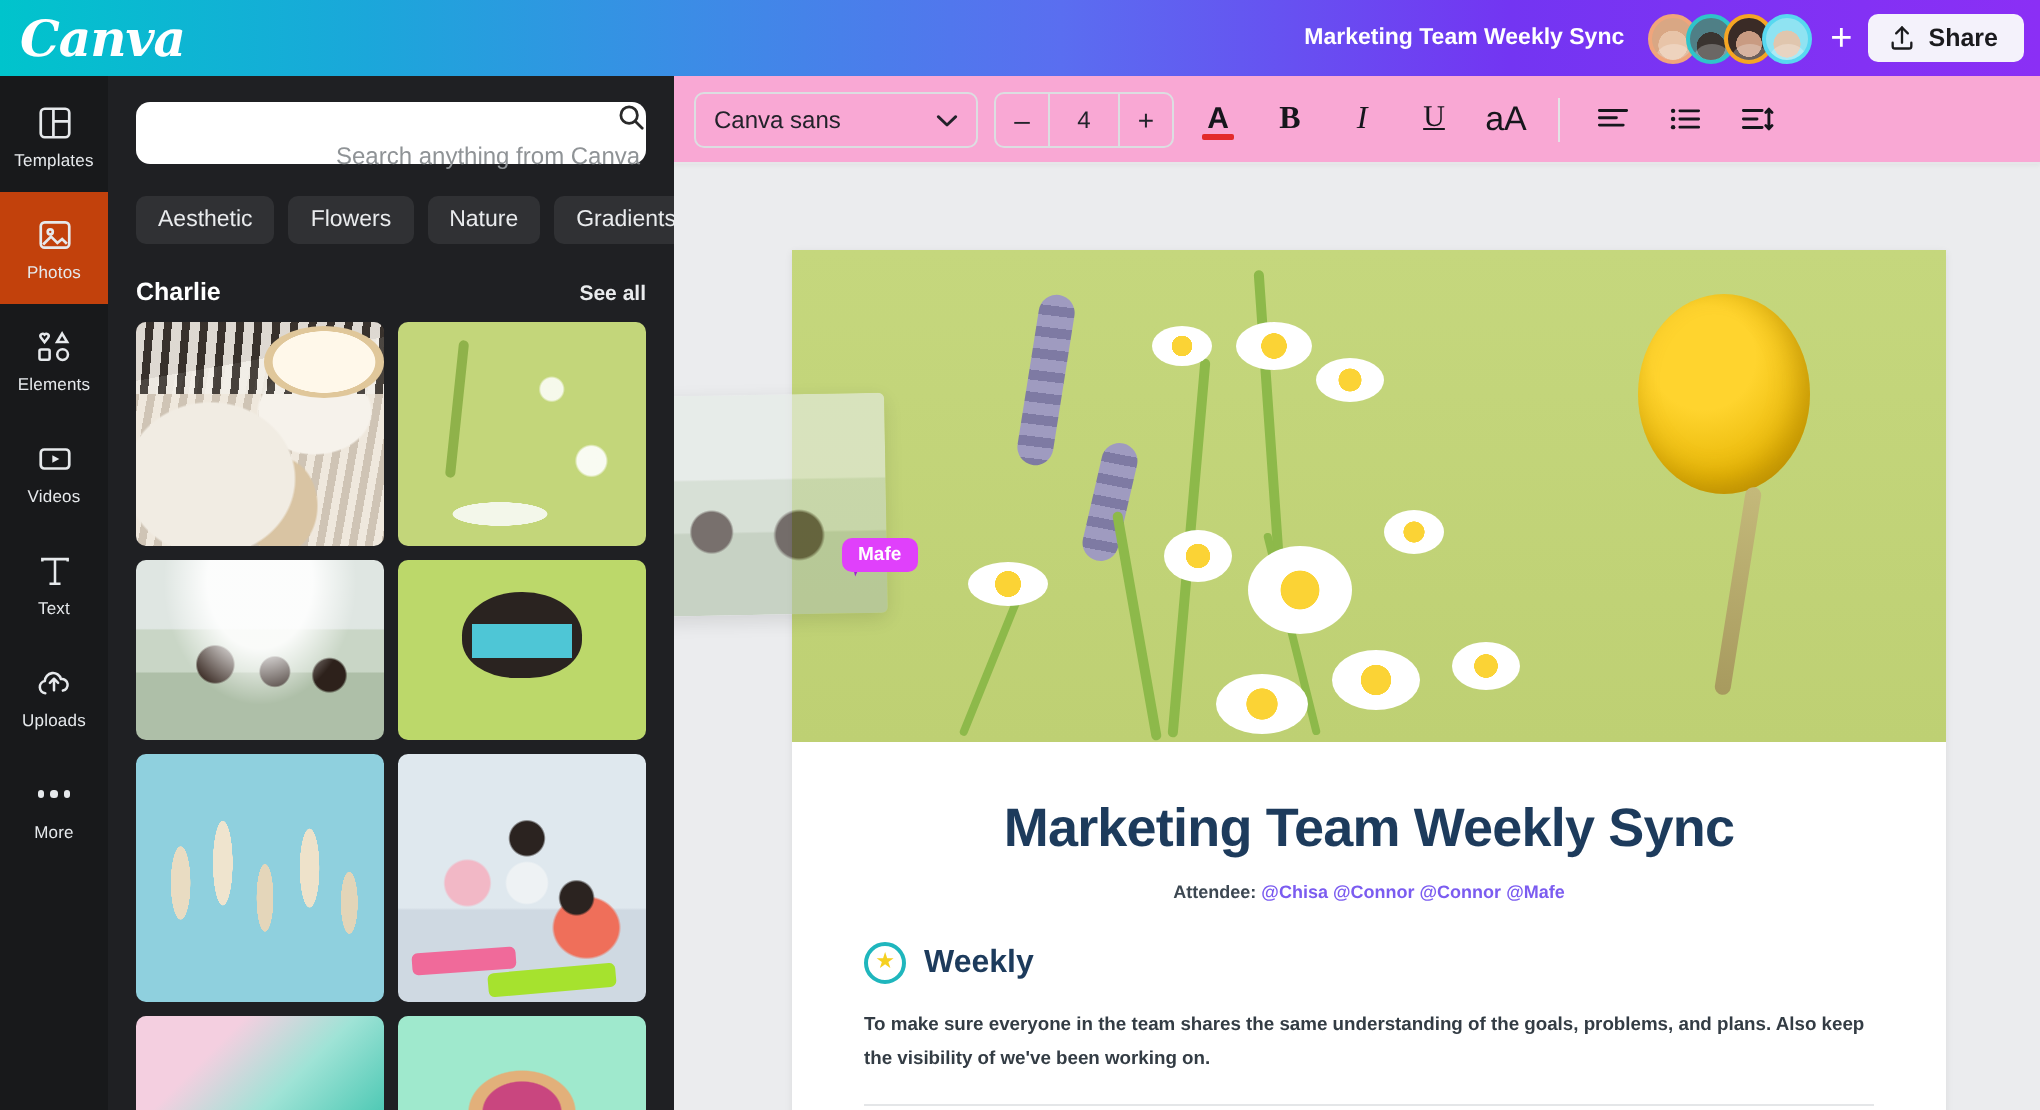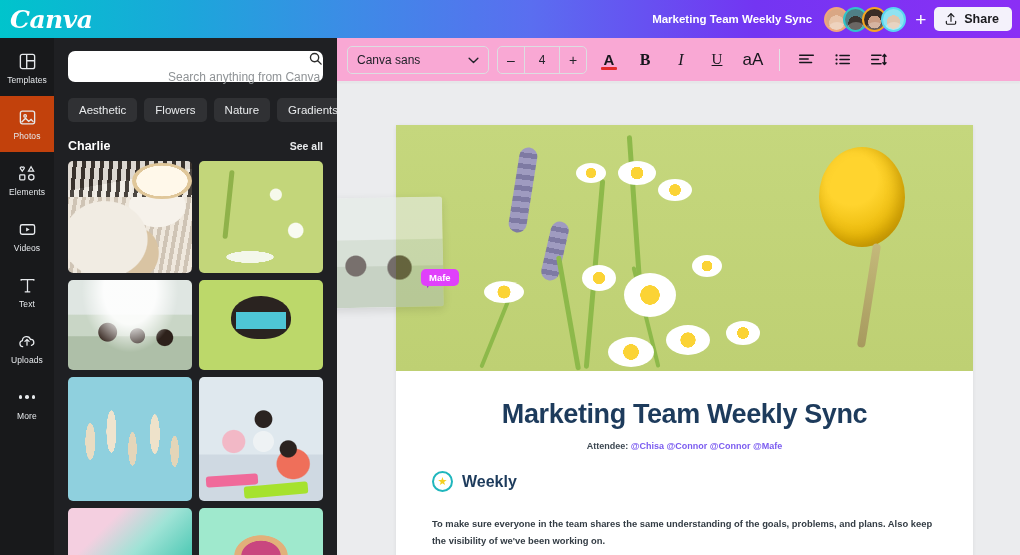--- a/index.html
+++ b/index.html
@@ -222,21 +222,21 @@
   .attendee .mention { color: #7b5cf0; }
   .section-head { display: flex; align-items: center; gap: 9px; margin-top: 20px; }
   .star-badge {
     width: 21px; height: 21px; border-radius: 50%;
     background: #fff; border: 2.5px solid #1fb6bd;
     display: flex; align-items: center; justify-content: center; flex: 0 0 auto;
   }
   .star-badge span { color: #f5d020; font-size: 11px; line-height: 1; }
   .section-title { color: #1d3b5c; font-size: 16px; font-weight: 600; }
   .section-body {
-    margin-top: 24px; font-size: 9.4px; line-height: 1.78; color: #333c44; font-weight: 600;
+    margin-top: 12px; font-size: 9.4px; line-height: 1.78; color: #333c44; font-weight: 600;
   }
   .divider { height: 1px; background: #e4e6e8; margin-top: 15px; }
 
   
   .drag-ghost {
     position: absolute; left: -84px; top: 160px; width: 190px; height: 110px;
     opacity: .62; border-radius: 3px; overflow: hidden;
     box-shadow: 0 3px 10px rgba(0,0,0,.18);
     background:
       radial-gradient(circle at 30% 58%, #3a2b24 0 9%, transparent 10%),

